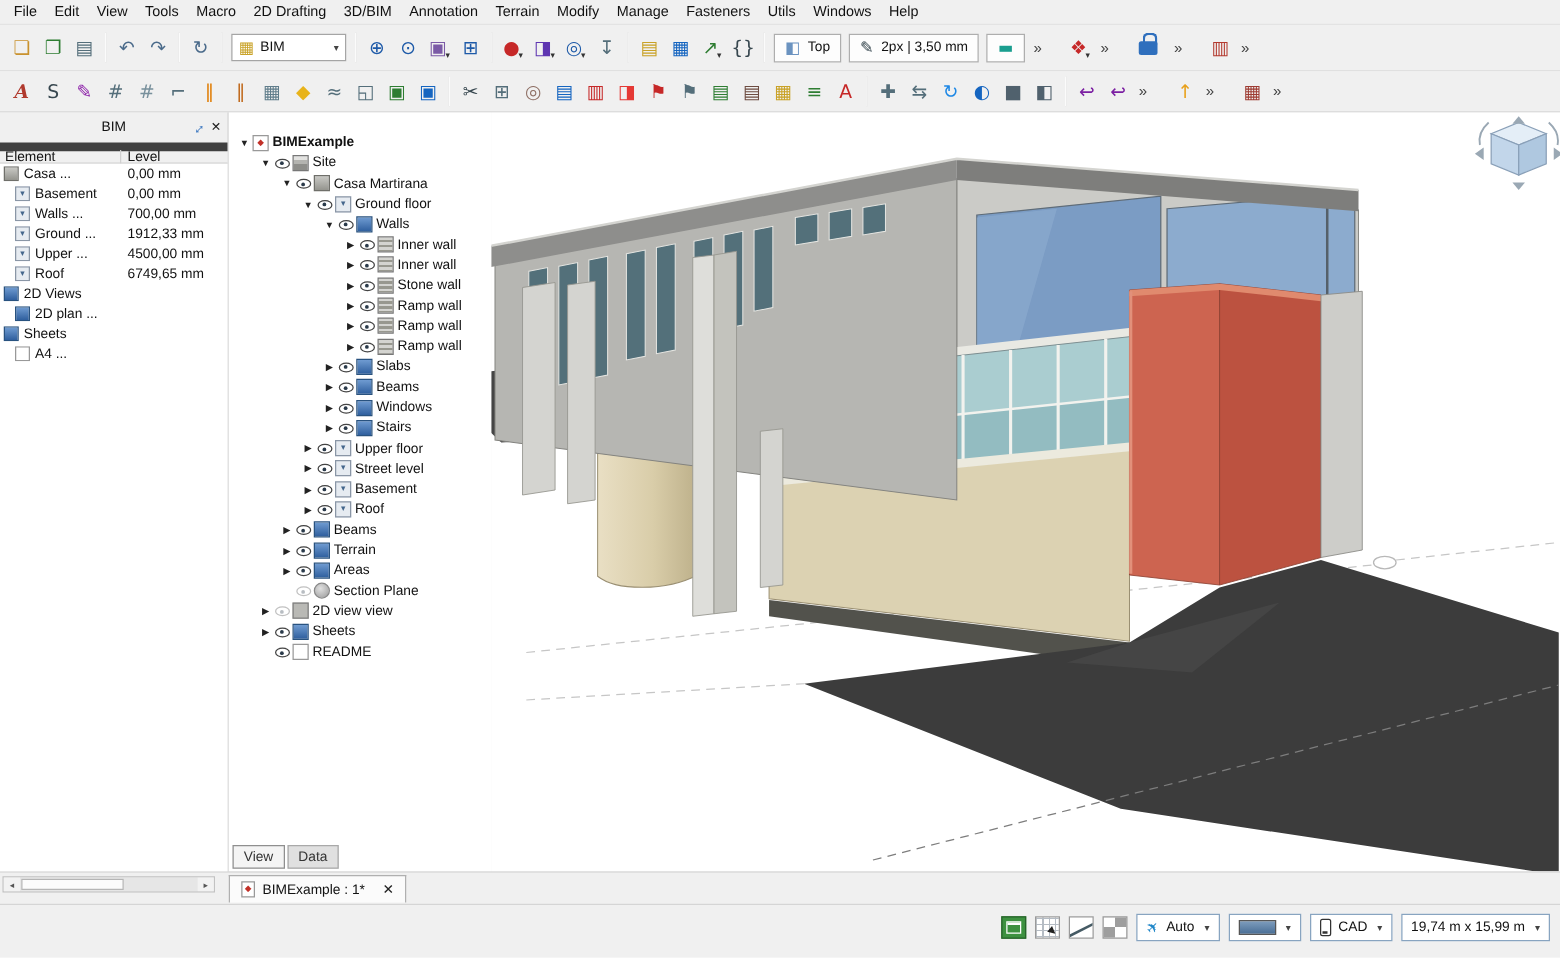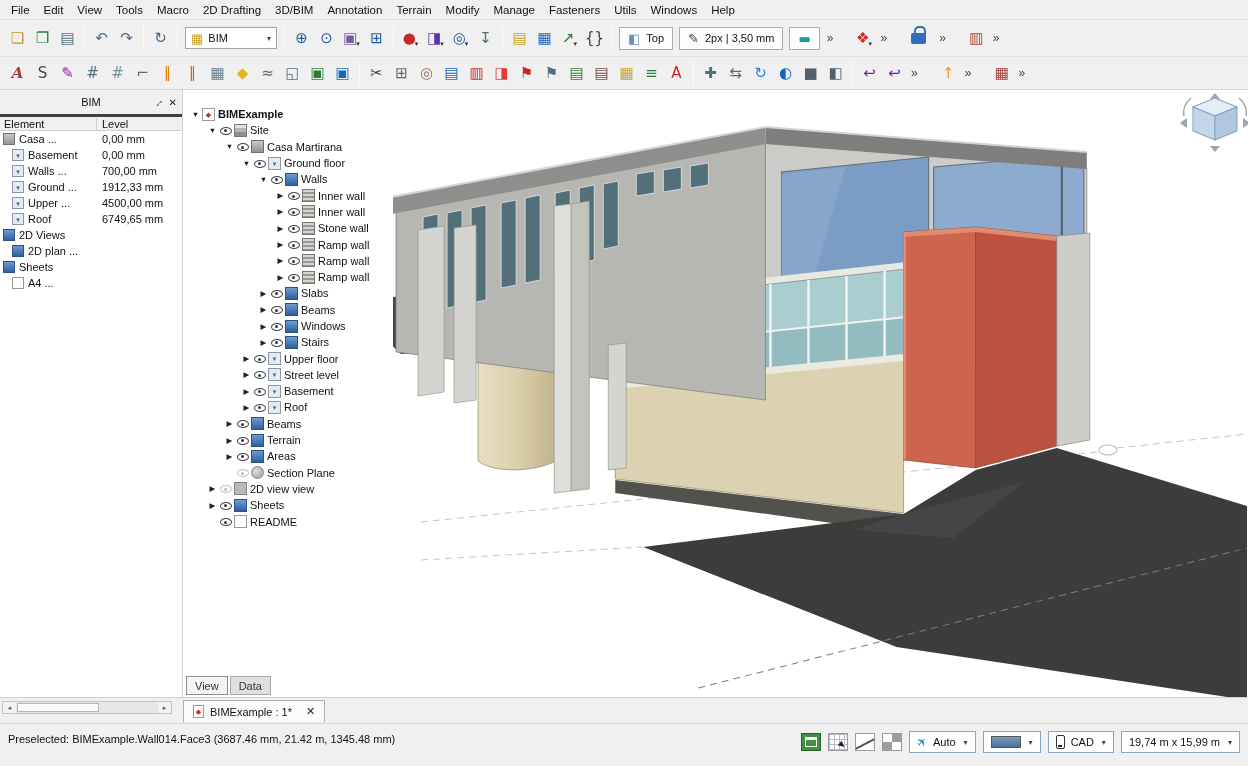--- a/index.html
+++ b/index.html
@@ -33,21 +33,21 @@
   
   .main { display:flex; height:607px; }
 
   
   .bim-panel { width:183px; background:#f0f0f0; border-right:1px solid #d0d0d0; display:flex; flex-direction:column; }
   .panel-titlebar { height:24px; position:relative; display:flex; align-items:center; }
   .panel-title { position:absolute; left:0; right:0; text-align:center; font-size:11px; }
   .pt-icons { margin-left:auto; display:flex; align-items:center; gap:5px; padding-right:5px; position:relative; z-index:1; }
   .float-ic { color:#2f6fbd; font-size:12px; display:inline-block; transform:rotate(-45deg); cursor:default; }
   .close-ic { color:#222; font-size:10px; font-weight:bold; cursor:default; }
-  .lt-head { display:flex; height:17px; align-items:center; background:#f0f0f0; border-top:3px solid #404040; border-bottom:1px solid #d0d0d0; font-size:11px; }
+  .lt-head { display:flex; height:17px; align-items:center; background:#f0f0f0; border-top:7px solid #404040; border-bottom:1px solid #d0d0d0; font-size:11px; }
   .lt-head .lt-c1 { width:97px; padding-left:4px; border-right:1px solid #d0d0d0; }
   .lt-head .lt-c2 { flex:1; padding-left:5px; }
   .lt-body { flex:1; background:#fff; overflow:hidden; }
   .lt-row { display:flex; height:16px; align-items:center; font-size:11px; }
   .lt-row .lt-c1 { width:97px; display:flex; align-items:center; gap:4px; overflow:hidden; white-space:nowrap; }
   .lt-row .lt-c2 { flex:1; padding-left:5px; white-space:nowrap; }
 
   
   .ti { width:13px; height:13px; flex:none; position:relative; display:flex; align-items:center; justify-content:center; }
   .ti.sm { width:12px; height:12px; }
@@ -605,21 +605,20 @@
     </div>
   </div>
   <div class="doc-tab">
     <span class="ti ti-drawing"></span>
     <span class="doc-tab-label">BIMExample : 1*</span>
     <span class="doc-tab-close">✕</span>
   </div>
 </div>
 
 <div class="statusbar">
-  <span class="sb-msg">Preselected: BIMExample.Wall014.Face3 (3687.46 mm, 21.42 m, 1345.48 mm)</span>
   <span class="sb-right">
     <span class="sb-ic sb-green"></span>
     <span class="sb-ic sb-grid"></span>
     <span class="sb-ic sb-diag"></span>
     <span class="sb-ic sb-checker"></span>
     <span class="sb-combo">
       <span class="plane-ic">✈</span>
       <span>Auto</span>
       <span class="caret">▾</span>
     </span>

